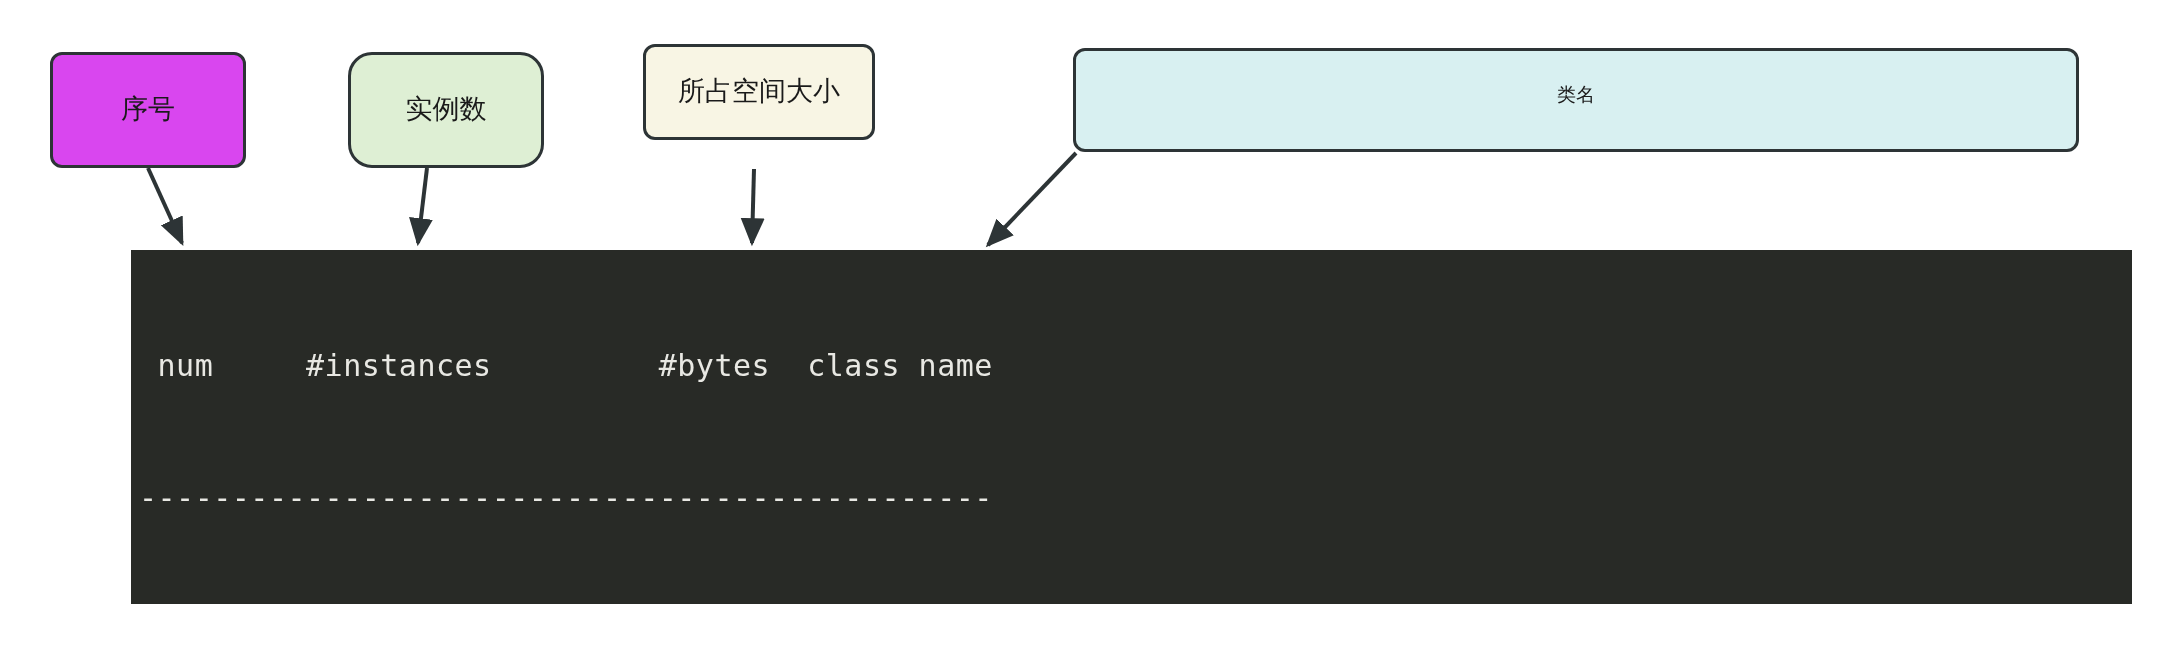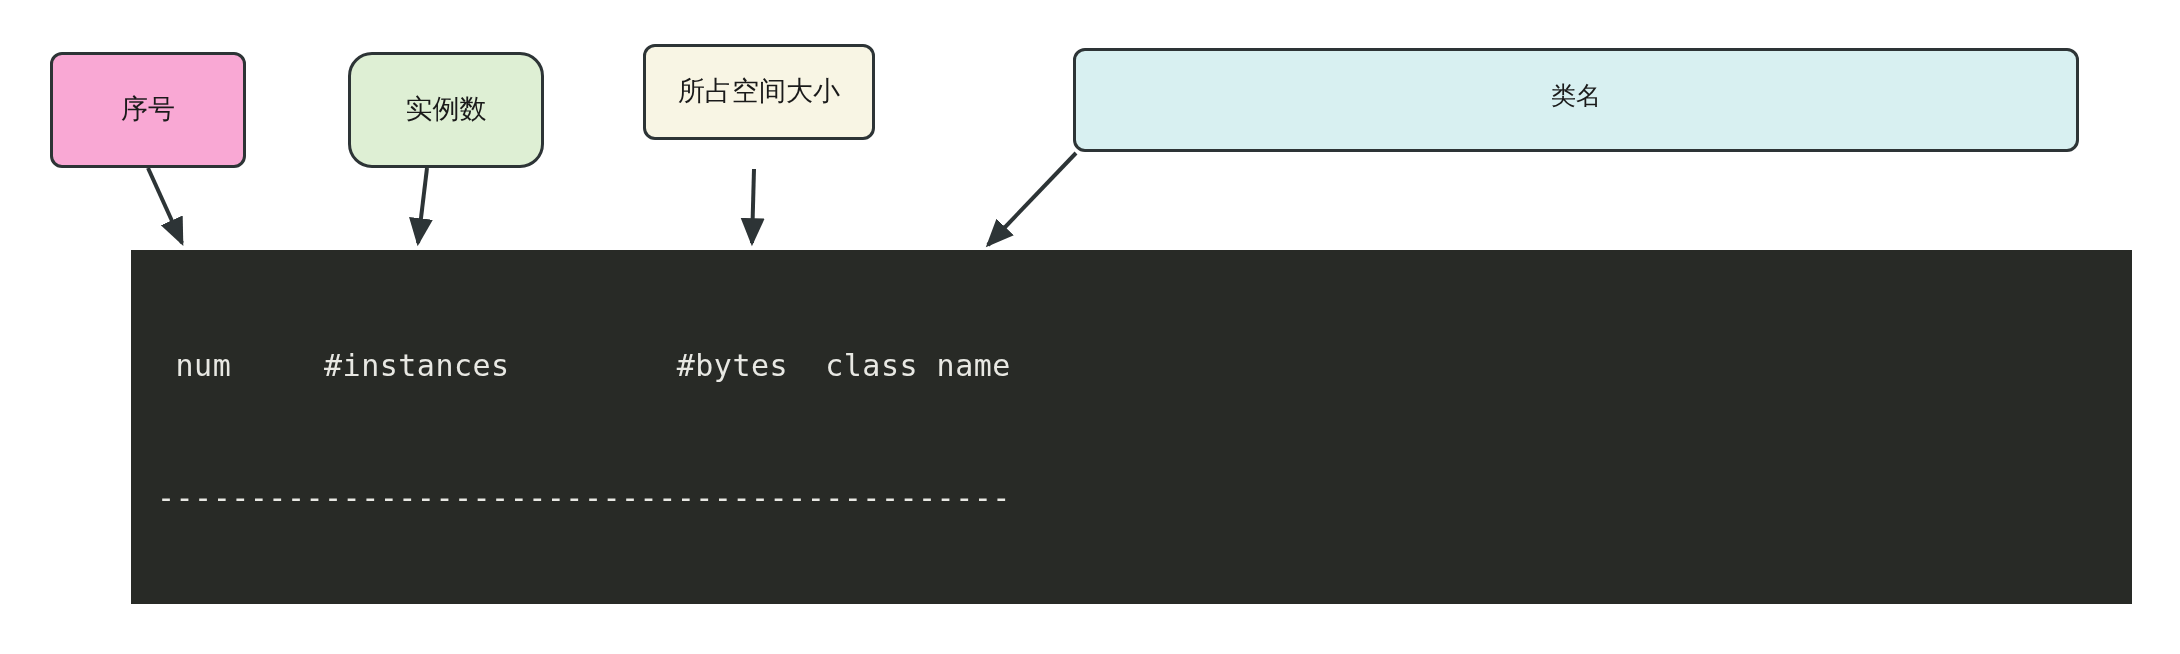--- a/index.html
+++ b/index.html
@@ -26,21 +26,21 @@
     align-items: center;
     justify-content: center;
     color: #1a1a1a;
     text-align: center;
     line-height: 1.45;
   }
   #callout-num   { left: 50px;   top: 52px;  width: 196px;  height: 116px; background: #FAE5D3; font-size: 27px; }
   #callout-inst  { left: 348px;  top: 52px;  width: 196px;  height: 116px; background: #DEEFD4; font-size: 27px; border-radius: 24px; }
   #callout-bytes { left: 643px;  top: 44px;  width: 232px;  height: 96px; background: #F8F5E4; font-size: 27px; }
   #callout-class { left: 1073px; top: 48px;  width: 1006px; height: 104px; background: #D8F0F1; font-size: 22px; padding: 0 16px; }
-  #callout-class .line1 { font-size: 25px; margin-bottom: 10px; }
+  #callout-class .line1 { font-size: 19px; margin-bottom: 10px; }
   #callout-class .line2 { font-size: 22px; white-space: nowrap; }
 
   
   #arrows {
     position: absolute;
     left: 0; top: 0;
     width: 2180px;
     height: 654px;
     pointer-events: none;
   }
@@ -57,31 +57,31 @@
     font-family: "DejaVu Sans Mono", "Liberation Mono", monospace;
     font-size: 30px;
     line-height: 44px;
     color: #e8e8e3;
     white-space: pre;
     box-sizing: border-box;
     padding: 6px 0 0 0;
   }
   #terminal .tline {
     display: block;
-    padding-left: 26px;
+    padding-left: 8px;
     letter-spacing: 0.5px;
   }
   #terminal .sep {
     letter-spacing: 0.5px;
   }
 </style>
 </head>
 <body>
 
-<div class="callout" id="callout-num" style="background: #f9a8d4;">
+<div class="callout" id="callout-num" style="background: #d946ef;">
   <span>序号</span>
 </div>
 
 <div class="callout" id="callout-inst" style="background: rgb(222, 239, 212);">
   <span>实例数</span>
 </div>
 
 <div class="callout" id="callout-bytes" style="background: rgb(248, 245, 228);">
   <span>所占空间大小</span>
 </div>

